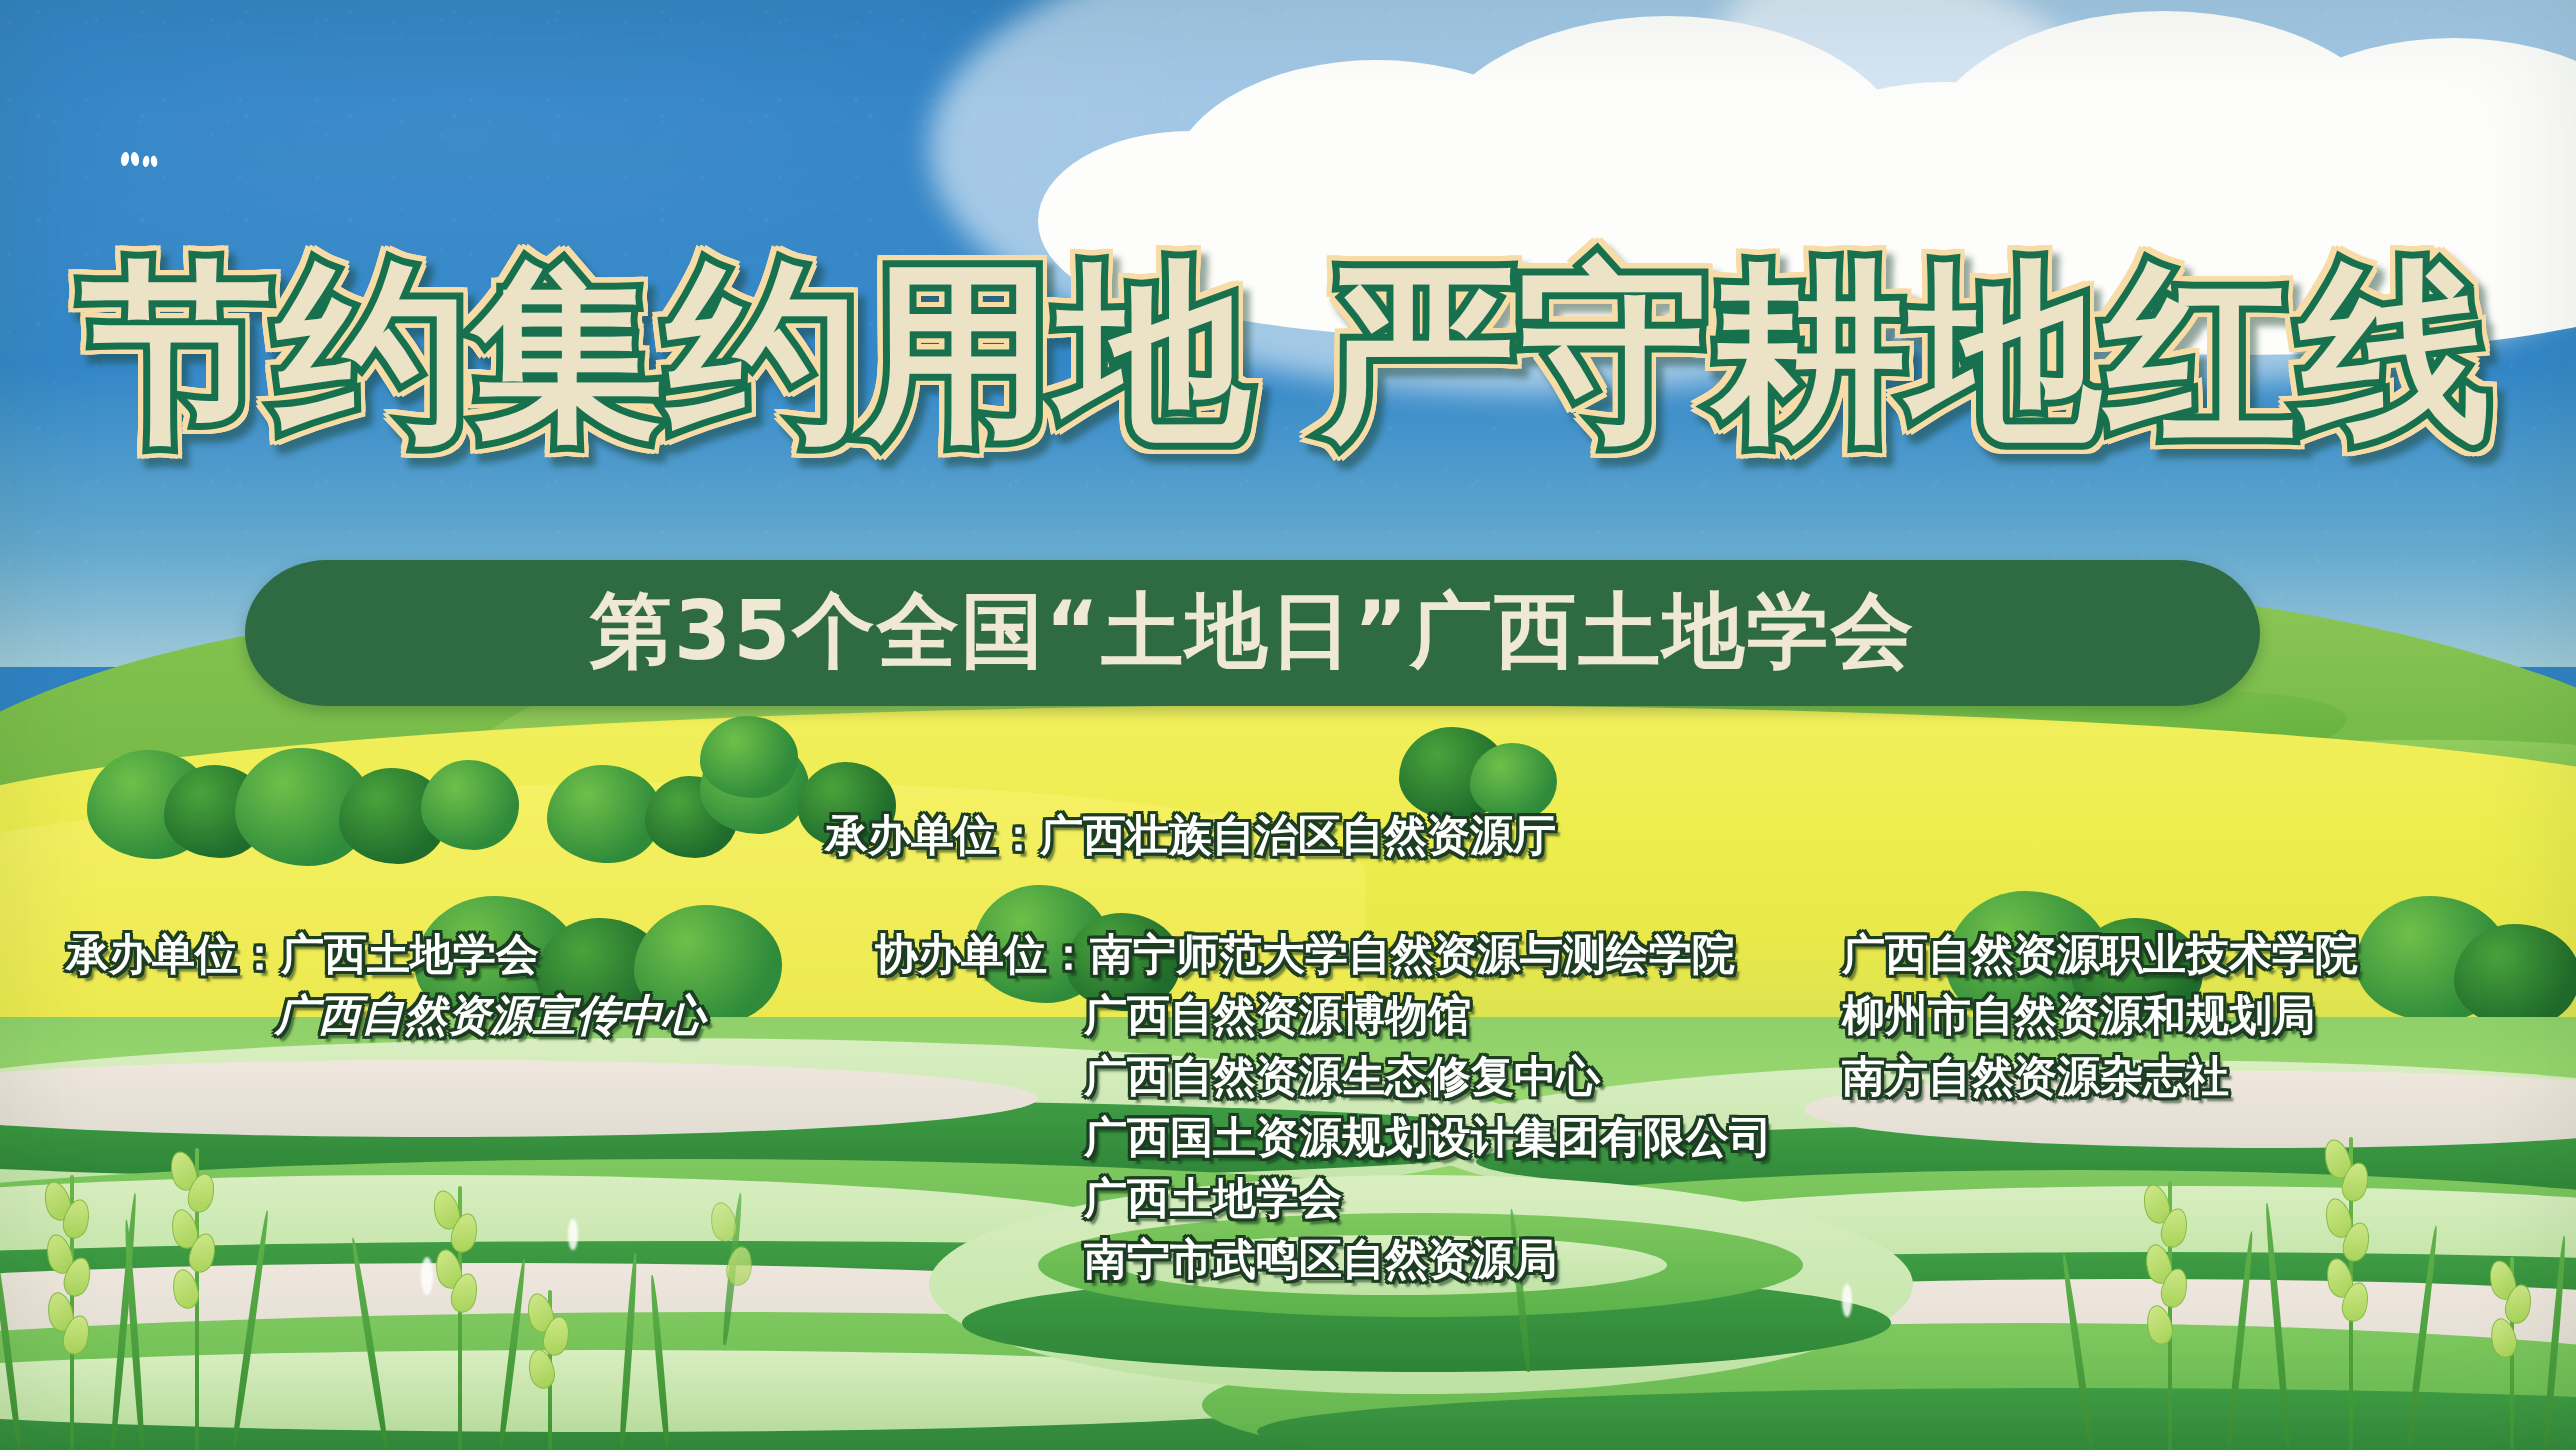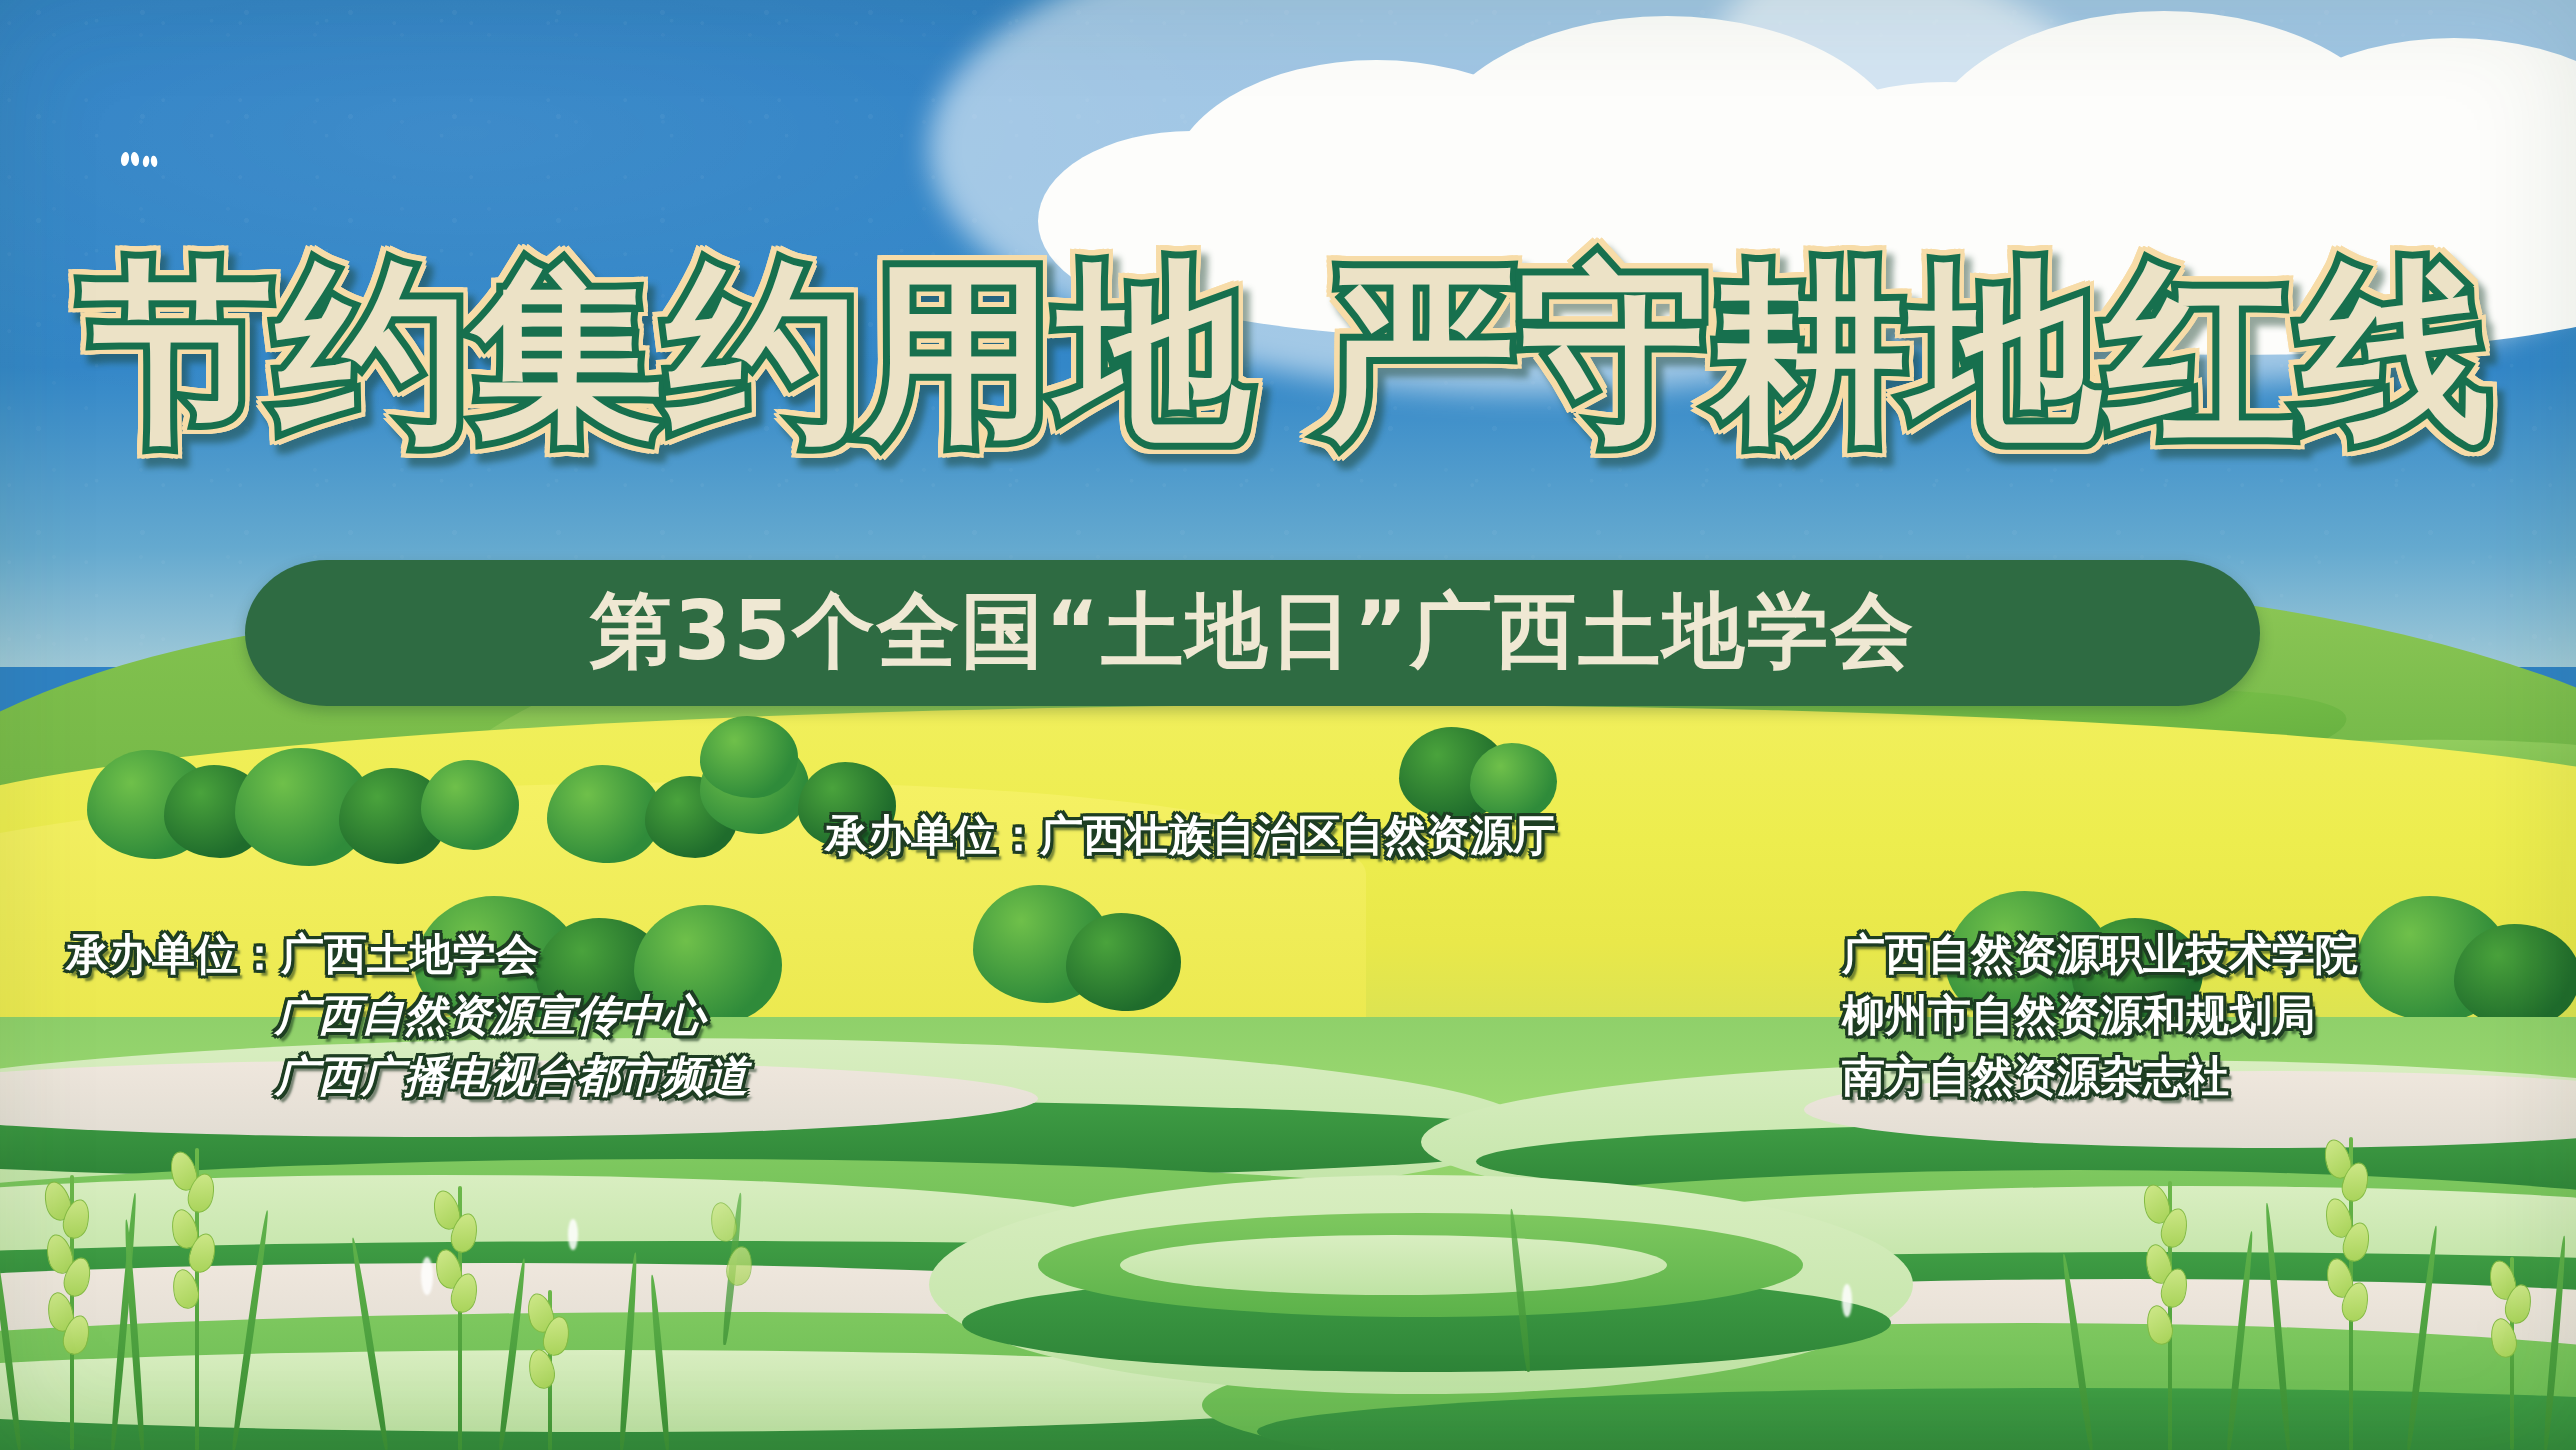--- a/index.html
+++ b/index.html
@@ -373,23 +373,30 @@
     <div class="banner-text">第35个全国“土地日”广西土地学会</div>
   </div>
 
   <div class="credit host">
     <span class="line">承办单位：广西壮族自治区自然资源厅</span>
   </div>
 
   <div class="credit col-left">
     <span class="line"><span>承办单位：</span><span>广西土地学会</span></span>
     <span class="line indent">广西自然资源宣传中心</span>
-    <span class="line indent">广西广播电视台都市频道</span>
-  </div>
-
+  </div>
+
+  <div class="credit col-mid">
+    <span class="line"><span>协办单位：</span><span>南宁师范大学自然资源与测绘学院</span></span>
+    <span class="line indent-mid">广西自然资源博物馆</span>
+    <span class="line indent-mid">广西自然资源生态修复中心</span>
+    <span class="line indent-mid">广西国土资源规划设计集团有限公司</span>
+    <span class="line indent-mid">广西土地学会</span>
+    <span class="line indent-mid">南宁市武鸣区自然资源局</span>
+  </div>
 
   <div class="credit col-right">
     <span class="line">广西自然资源职业技术学院</span>
     <span class="line">柳州市自然资源和规划局</span>
     <span class="line">南方自然资源杂志社</span>
   </div>
 
   <div class="vignette"></div>
 </div>
 

